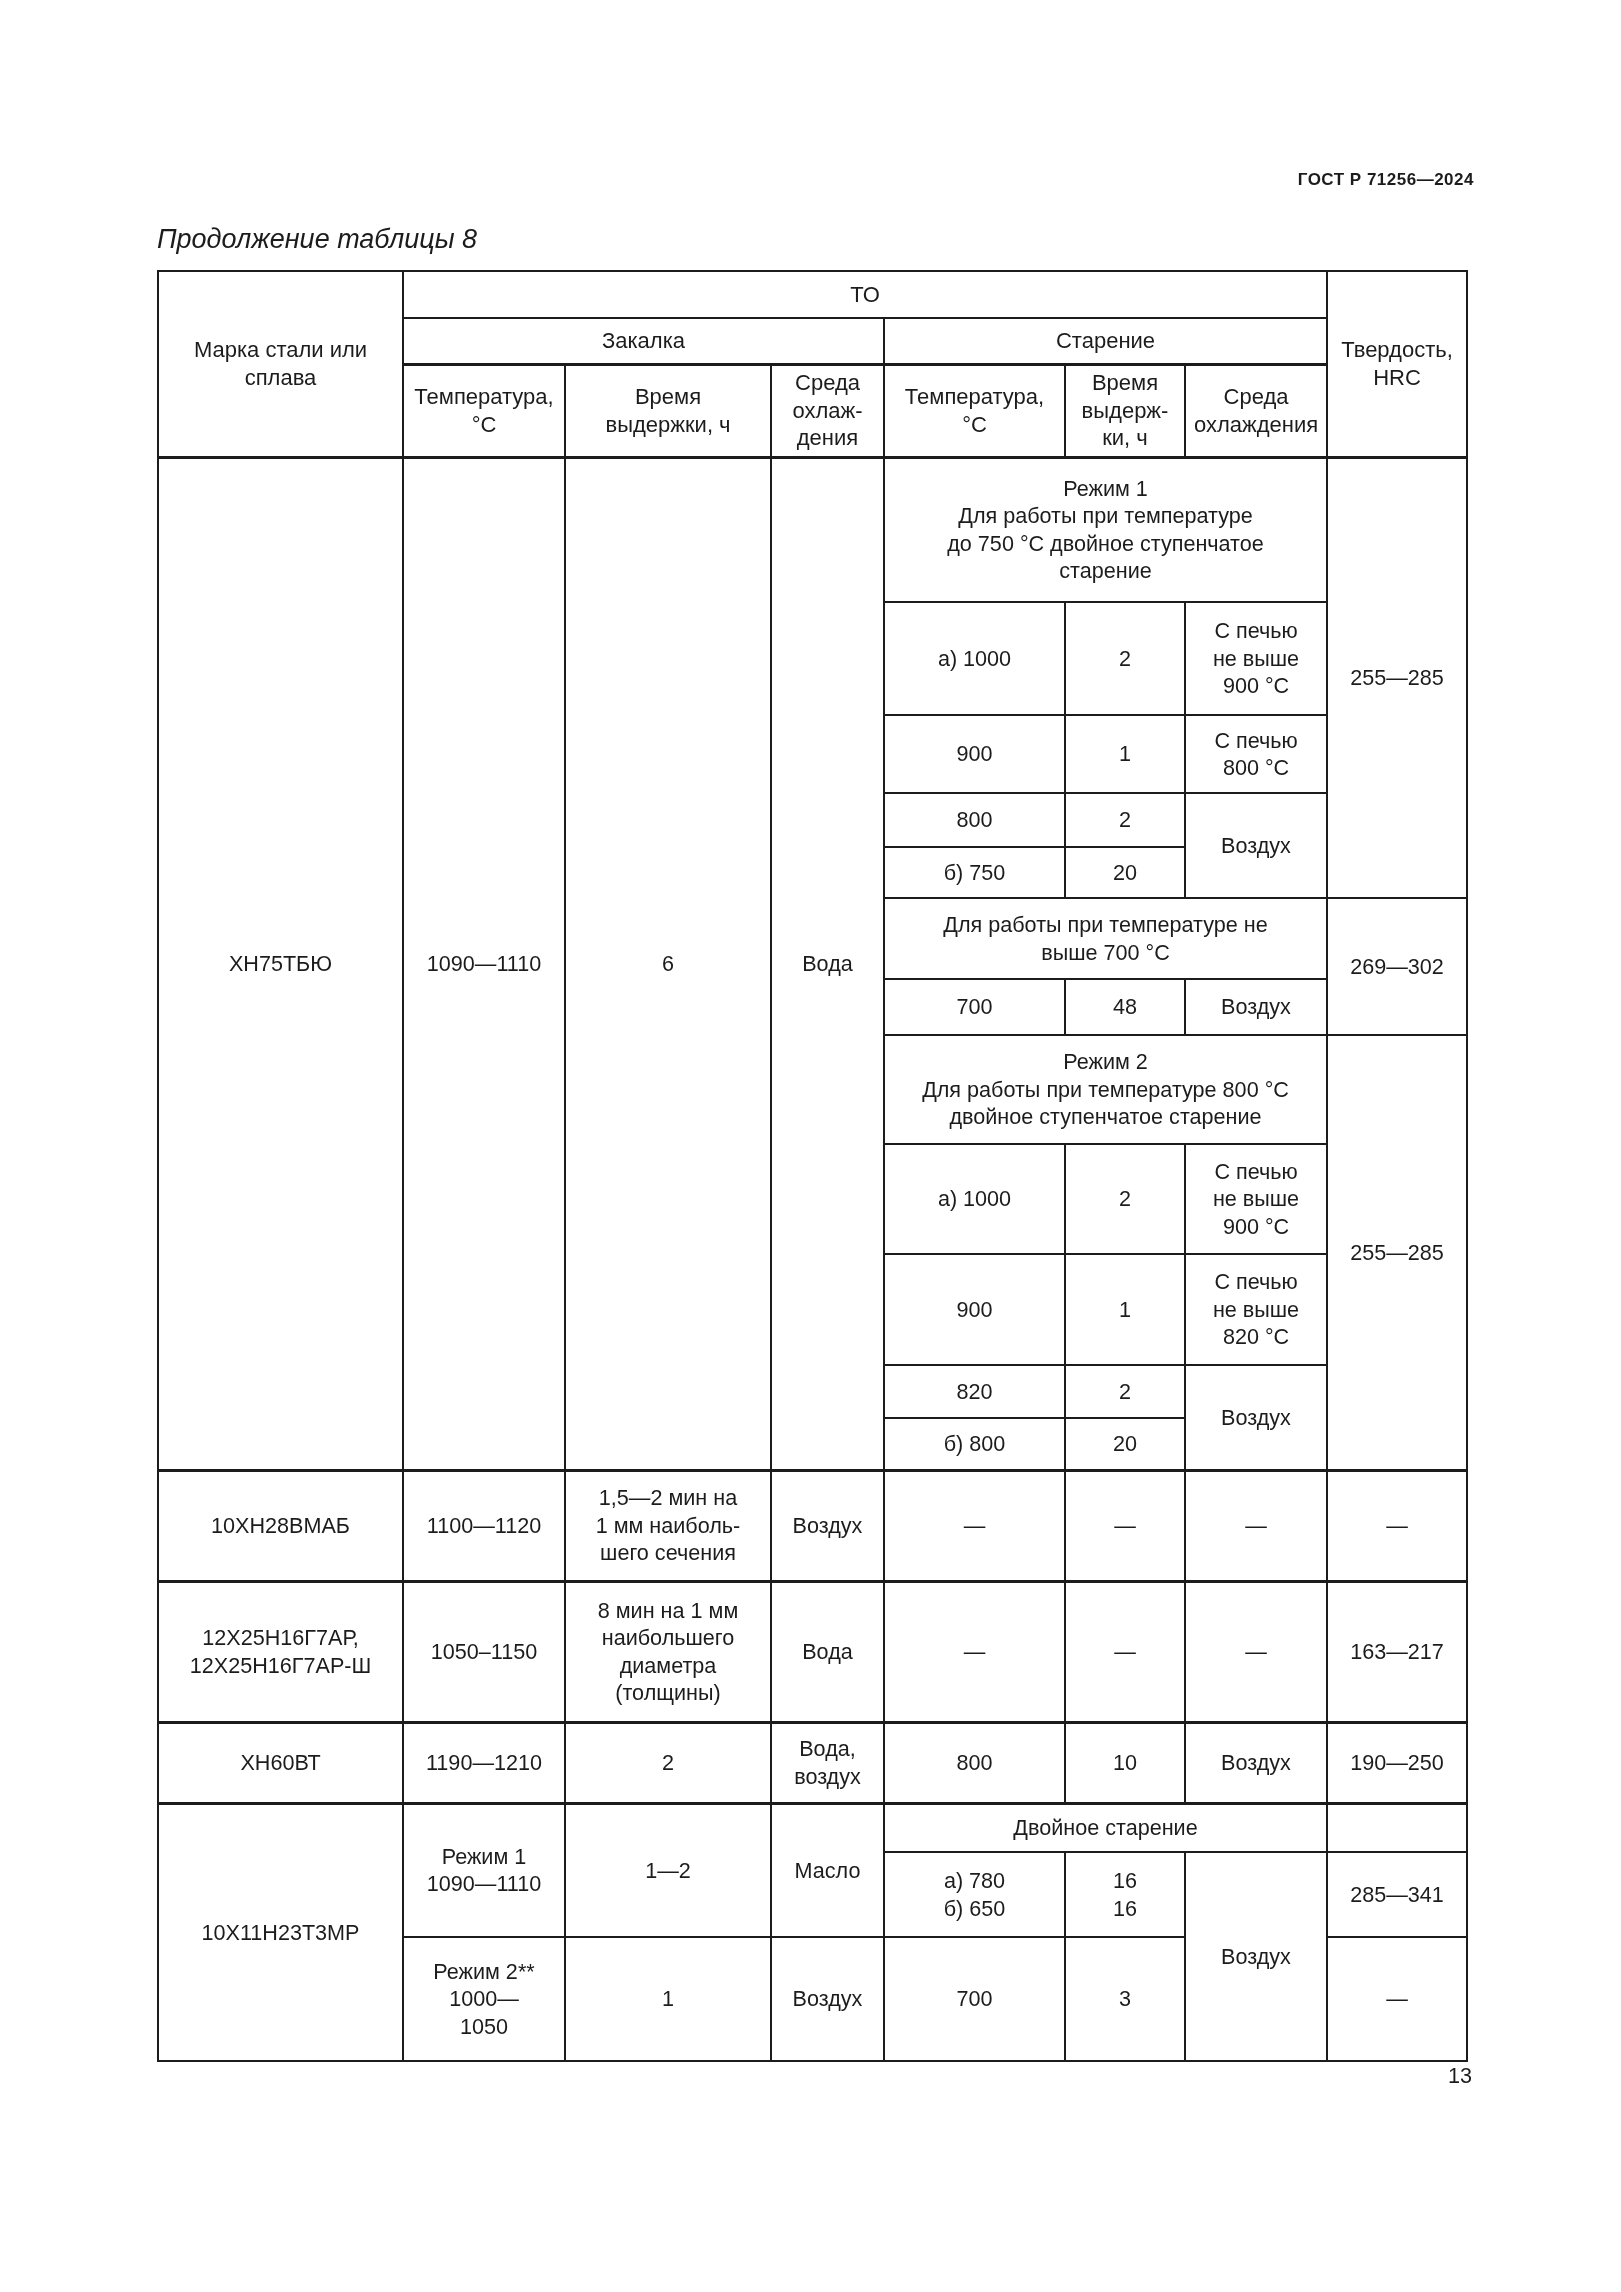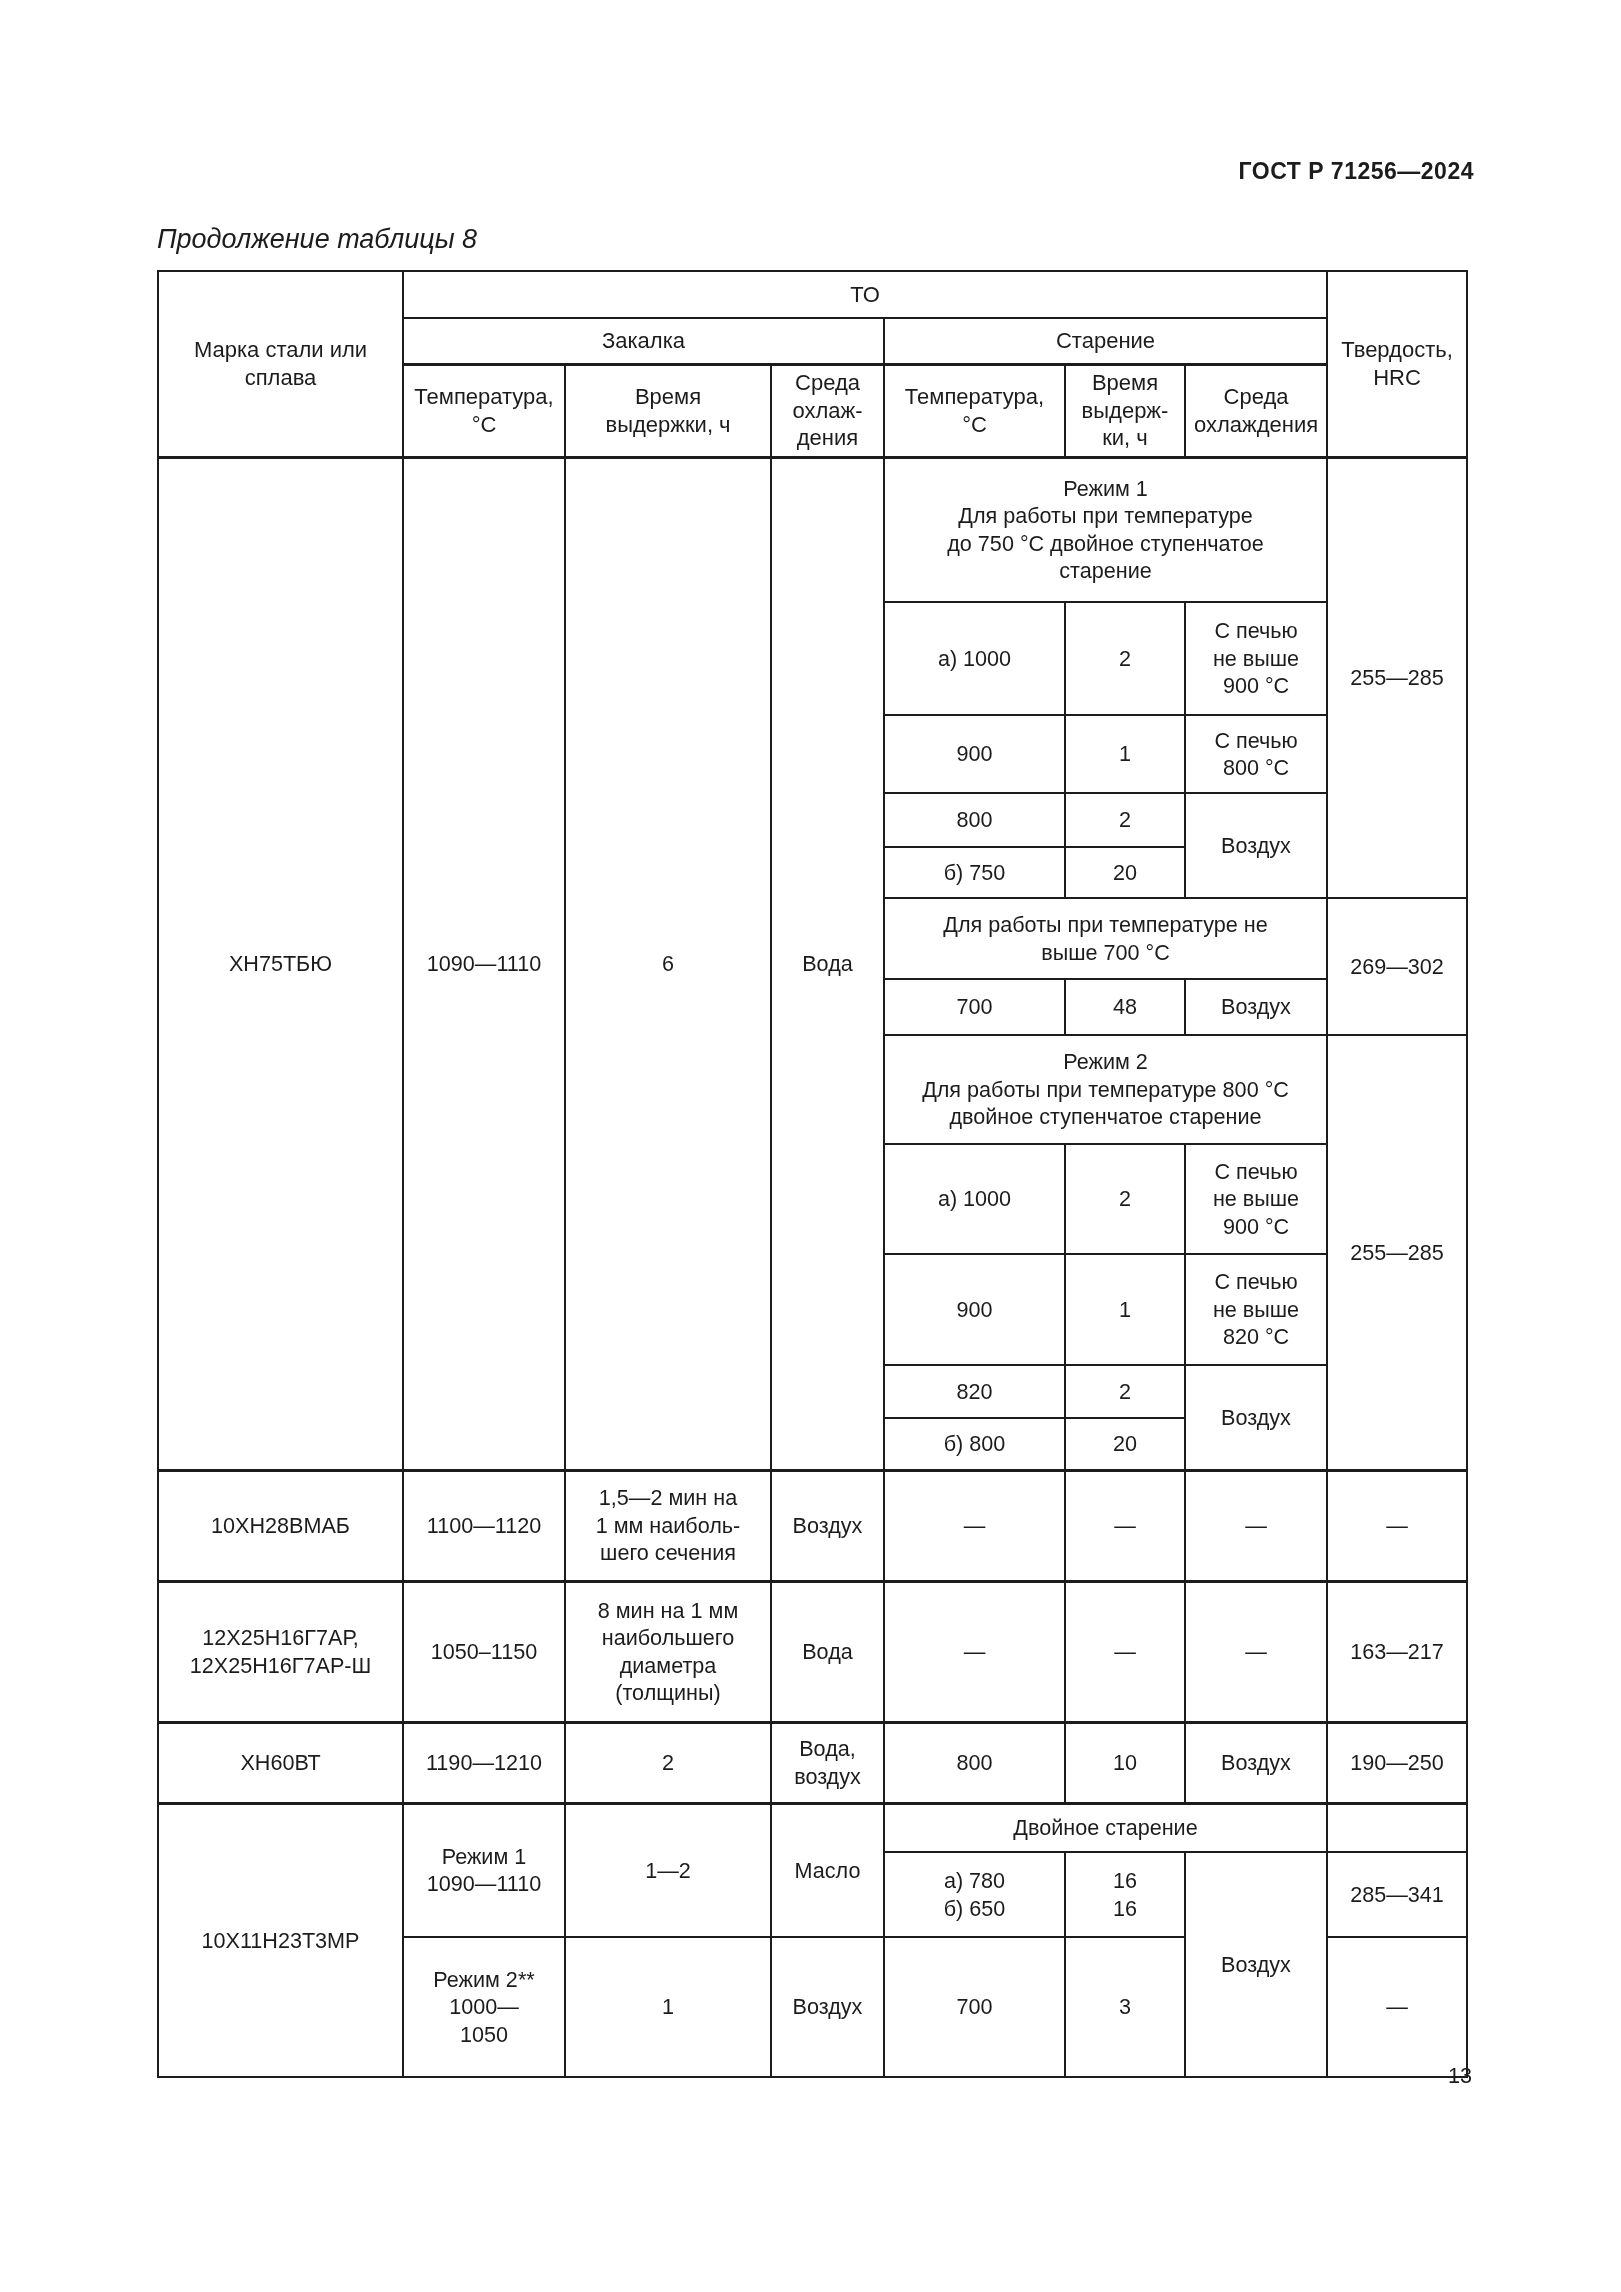--- a/index.html
+++ b/index.html
@@ -5,22 +5,22 @@
   html,body { margin:0; padding:0; background:#e8e8e8; }
   .page {
     position:relative;
     width:1621px; height:2293px;
     margin:0 auto;
     background:#ffffff;
     font-family:"Liberation Sans","DejaVu Sans",sans-serif;
     color:#1c1c1c;
   }
   .doc-number {
-    position:absolute; top:158px; right:147px;
-    font-size:23px; font-weight:bold; letter-spacing:0.5px;
+    position:absolute; top:170px; right:147px;
+    font-size:17px; font-weight:bold; letter-spacing:0.5px;
   }
   .table-caption {
     position:absolute; top:224px; left:157px;
     font-size:27px; font-style:italic;
   }
   .page-number {
     position:absolute; top:2063px; right:149px;
     font-size:21.6px;
   }
   table.ht {
@@ -216,21 +216,21 @@
       <td></td>
     </tr>
     <tr style="height:85px">
       <td>а) 780
 б) 650</td>
       <td>16
 16</td>
       <td rowspan="2">Воздух</td>
       <td>285—341</td>
     </tr>
-    <tr style="height:140px">
+    <tr style="height:124px">
       <td>Режим 2**
 1000—
 1050</td>
       <td>1</td>
       <td>Воздух</td>
       <td>700</td>
       <td>3</td>
       <td>—</td>
     </tr>
   </tbody>

